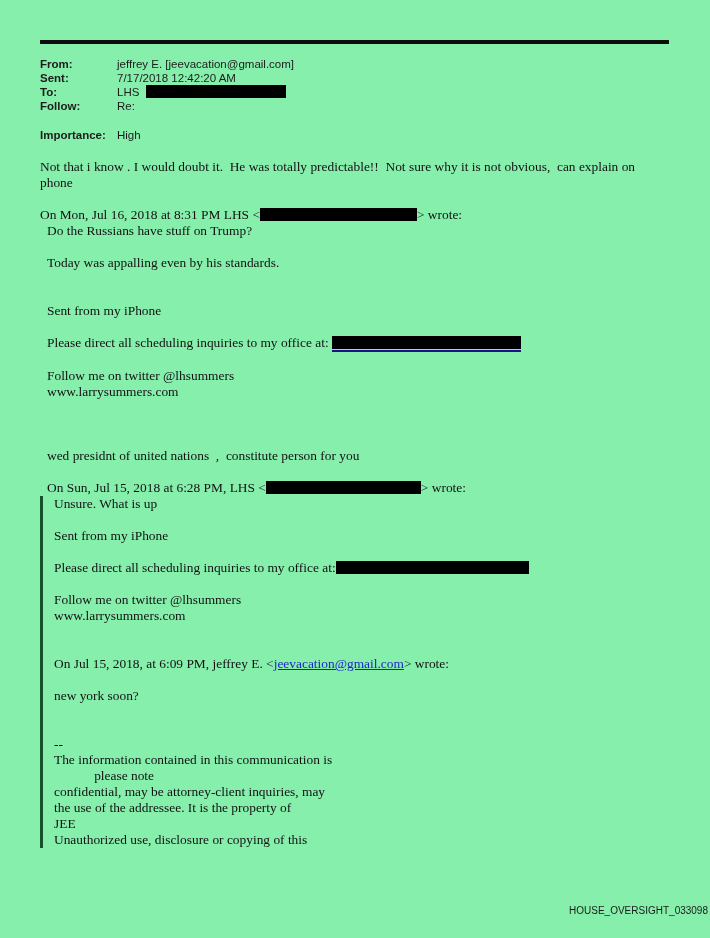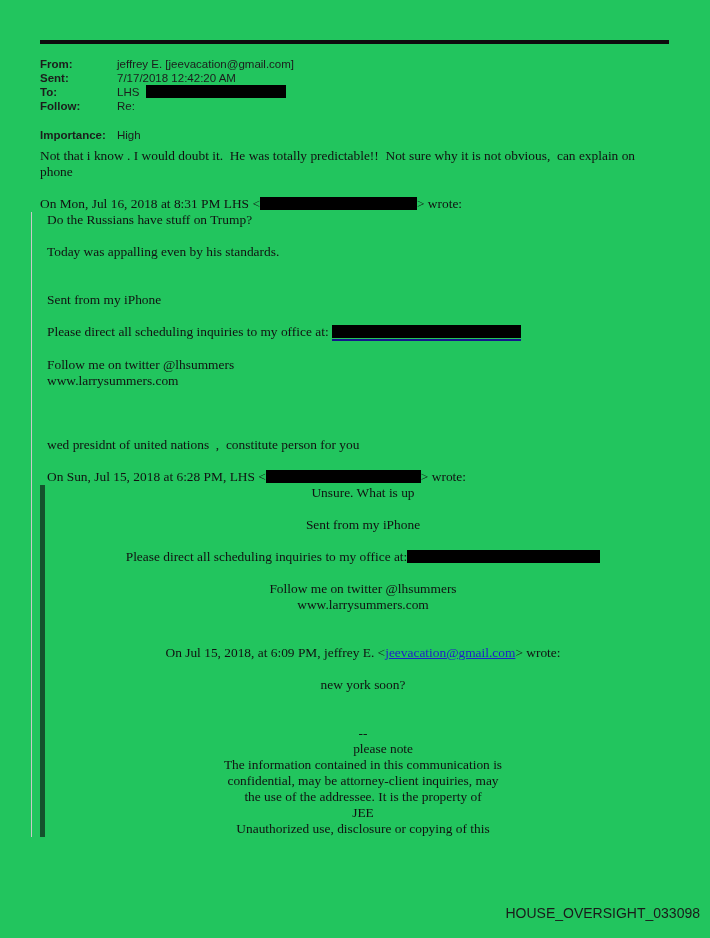--- a/index.html
+++ b/index.html
@@ -2,21 +2,21 @@
 <html><head>
 <meta charset="utf-8">
 <style>
   * { margin: 0; padding: 0; box-sizing: border-box; }
   html, body { background: #e8e8e8; }
   .page {
     position: relative;
     width: 710px;
     height: 938px;
     margin: 0 auto;
-    background: #22c55e;
+    background: #86efac;
     padding: 40px 40px 0 40px;
     font-family: "Liberation Serif", serif;
     color: #111111;
     overflow: hidden;
   }
   
   .top-rule {
     width: 629px;
     height: 4px;
     background: #0d0d0d;
@@ -36,36 +36,35 @@
   .header-redaction {
     display: inline-block;
     width: 140px;
     height: 13px;
     background: #000;
     vertical-align: -2px;
     margin-left: 7px;
   }
   
   .email-body {
-    margin-top: 6px;
+    margin-top: 17px;
     margin-left: -9px; 
     font-size: 13.4px;
     line-height: 16px;
   }
   .line { white-space: pre-wrap; min-height: 16px; }
   .toplines .line { padding-left: 9px; max-width: 648px; }
   blockquote.q1 {
     border-left: 1px solid #c9c9c9;
     margin: 0;
   }
   blockquote.q1 > .qlines > .line { padding-left: 15px; max-width: 640px; }
   blockquote.q2 {
-    border-left: 5px solid #14532d;
+    border-left: 3px solid #14532d;
     margin: 0 0 0 8px;
-    text-align: center;
   }
   blockquote.q2 > .qlines > .line { padding-left: 11px; max-width: 630px; }
   .redaction {
     display: inline-block;
     height: 13px;
     background-color: #000;
     vertical-align: -2px;
   }
   .redaction.underlined {
     background-clip: content-box;
@@ -76,23 +75,23 @@
   }
   a.email-link {
     color: #1f1fc8;
     text-decoration: underline;
     cursor: pointer;
   }
   
   .bates {
     position: absolute;
     top: 905px;
-    right: 10px;
+    right: 2px;
     font-family: "Liberation Sans", sans-serif;
-    font-size: 14px;
+    font-size: 10px;
     color: #1a1a1a;
   }
 </style>
 </head>
 <body>
 
 <div class="page">
 
   <div class="top-rule"></div>
 
@@ -156,22 +155,22 @@
             <div class="line"><span>Follow me on twitter @lhsummers</span></div>
             <div class="line"><span>www.larrysummers.com</span></div>
             <div class="line">&nbsp;</div>
             <div class="line">&nbsp;</div>
             <div class="line"><span>On Jul 15, 2018, at 6:09 PM, jeffrey E. &lt;</span><a class="email-link">jeevacation@gmail.com</a><span>&gt; wrote:</span></div>
             <div class="line">&nbsp;</div>
             <div class="line"><span>new york soon?</span></div>
             <div class="line">&nbsp;</div>
             <div class="line">&nbsp;</div>
             <div class="line"><span>--</span></div>
+            <div class="line"><span>The information contained in this communication is</span></div>
             <div class="line"><span>            please note</span></div>
-            <div class="line"><span>The information contained in this communication is</span></div>
             <div class="line"><span>confidential, may be attorney-client inquiries, may</span></div>
             <div class="line"><span>the use of the addressee. It is the property of</span></div>
             <div class="line"><span>JEE</span></div>
             <div class="line"><span>Unauthorized use, disclosure or copying of this</span></div>
           </div>
       </blockquote>
     </blockquote>
   </div>
 
   <div class="bates">HOUSE_OVERSIGHT_033098</div>

